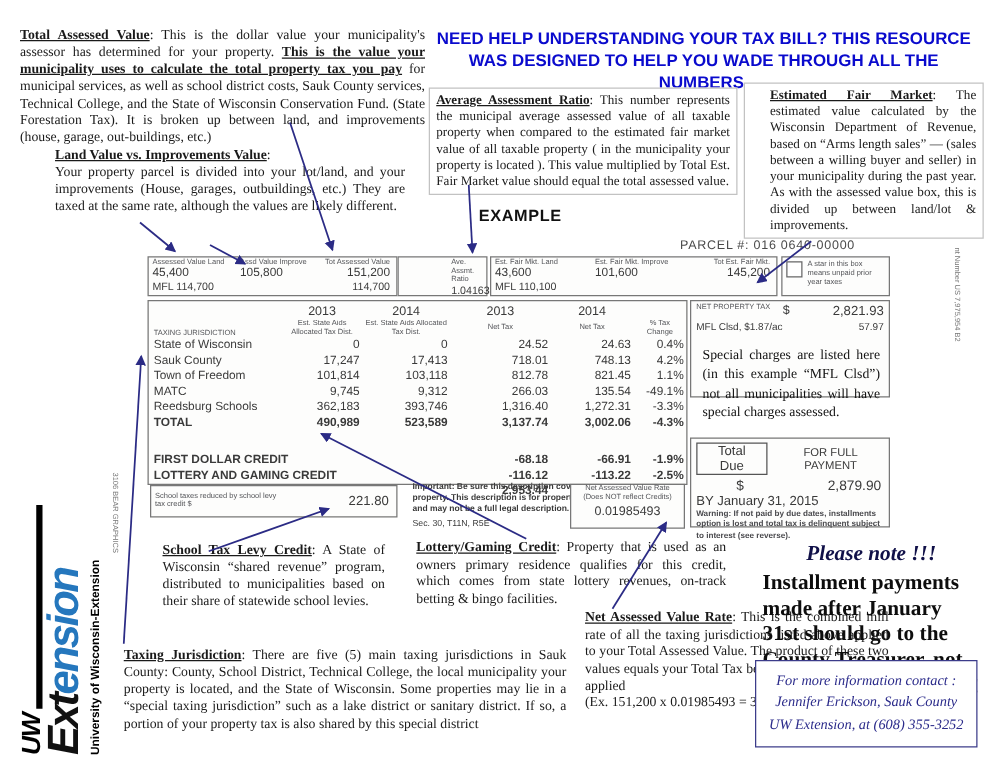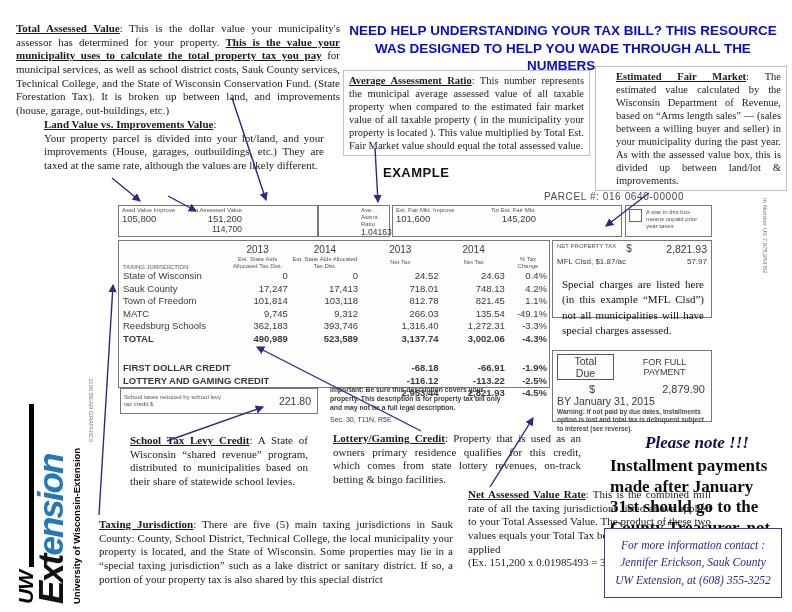--- a/index.html
+++ b/index.html
@@ -103,20 +103,25 @@
 
   <div class="co boxed" style="left:595px; top:66px; width:192px; font-size:10.5px;padding-left:20px;">
     <span class="t">Estimated Fair Market</span><span>:  The estimated value calculated by the Wisconsin Department of Revenue, based on “Arms length sales” — (sales between a willing buyer and seller) in your municipality during the past year.  As with the assessed value box, this is divided up between land/lot &amp; improvements.</span>
   </div>
 
   <div class="example">EXAMPLE</div>
   <div class="parcel">PARCEL #: 016 0640-00000</div>
 
   <div class="bx" style="left:118px; top:205px; width:200px; height:32px;">
     <div class="cols">
+      <div style="width:70px;">
+        <div class="lbl">Assessed Value Land</div>
+        <div class="val">45,400</div>
+        <div class="mfl">MFL 114,700</div>
+      </div>
       <div style="width:64px;">
         <div class="lbl">Assd Value Improve</div>
         <div class="val">105,800</div>
       </div>
       <div style="width:62px; text-align:right;">
         <div class="lbl">Tot Assessed Value</div>
         <div class="val">151,200</div>
         <div class="mfl">114,700</div>
       </div>
     </div>
@@ -124,20 +129,25 @@
 
   <div class="bx" style="left:318px; top:205px; width:72px; height:32px;">
     <div style="padding:1px 2px;margin-left:40px;">
       <div class="lbl">Ave. Assmt. Ratio</div>
       <div class="val" style="font-size:8.5px;">1.0416343320</div>
     </div>
   </div>
 
   <div class="bx" style="left:392px; top:205px; width:230px; height:32px;">
     <div class="cols">
+      <div style="width:80px;">
+        <div class="lbl">Est. Fair Mkt. Land</div>
+        <div class="val">43,600</div>
+        <div class="mfl">MFL 110,100</div>
+      </div>
       <div style="width:78px;">
         <div class="lbl">Est. Fair Mkt. Improve</div>
         <div class="val">101,600</div>
       </div>
       <div style="width:68px; text-align:right;">
         <div class="lbl">Tot Est. Fair Mkt.</div>
         <div class="val">145,200</div>
       </div>
     </div>
   </div>
@@ -276,20 +286,25 @@
   <div class="bx" style="left:120px; top:388px; width:198px; height:26px; display:flex; align-items:center;">
     <div class="lbl" style="width:108px; padding:2px 3px;">School taxes reduced by school levy tax credit $</div>
     <div class="rt" style="font-size:10.5px; padding-right:6px;">221.80</div>
   </div>
 
   <div class="abs" style="left:330px; top:385px; width:180px; font-family:'Liberation Sans',sans-serif; color:var(--bill-ink);">
     <div style="font-size:6.8px; font-weight:bold; line-height:1.35;">Important: Be sure this description covers your property. This description is for property tax bill only and may not be a full legal description.</div>
     <div style="font-size:7px; margin-top:3px;">Sec. 30, T11N, R5E</div>
   </div>
 
+  <div class="bx" style="left:456px; top:387px; width:92px; height:36px; text-align:center;">
+    <div class="lbl">Net Assessed Value Rate</div>
+    <div class="lbl">(Does NOT reflect Credits)</div>
+    <div style="font-size:10px; margin-top:2px;">0.01985493</div>
+  </div>
 
   <div class="vtext" style="left:94px; top:378px;">3106   BEAR GRAPHICS</div>
   <div class="vtext" style="left:768px; top:198px;">nt Number US 7,975,954 B2</div>
 
   <div class="co" style="left:130px; top:434px; width:178px;">
     <span class="t">School Tax Levy Credit</span><span>:  A State of Wisconsin “shared revenue” program, distributed to municipalities based on their share of statewide school levies.</span>
   </div>
 
   <div class="co" style="left:333px; top:432px; width:248px;">
     <span class="t">Lottery/Gaming Credit</span><span>:  Property that is used as an owners primary residence qualifies for this credit, which comes from state lottery revenues, on-track betting &amp; bingo facilities.</span>

